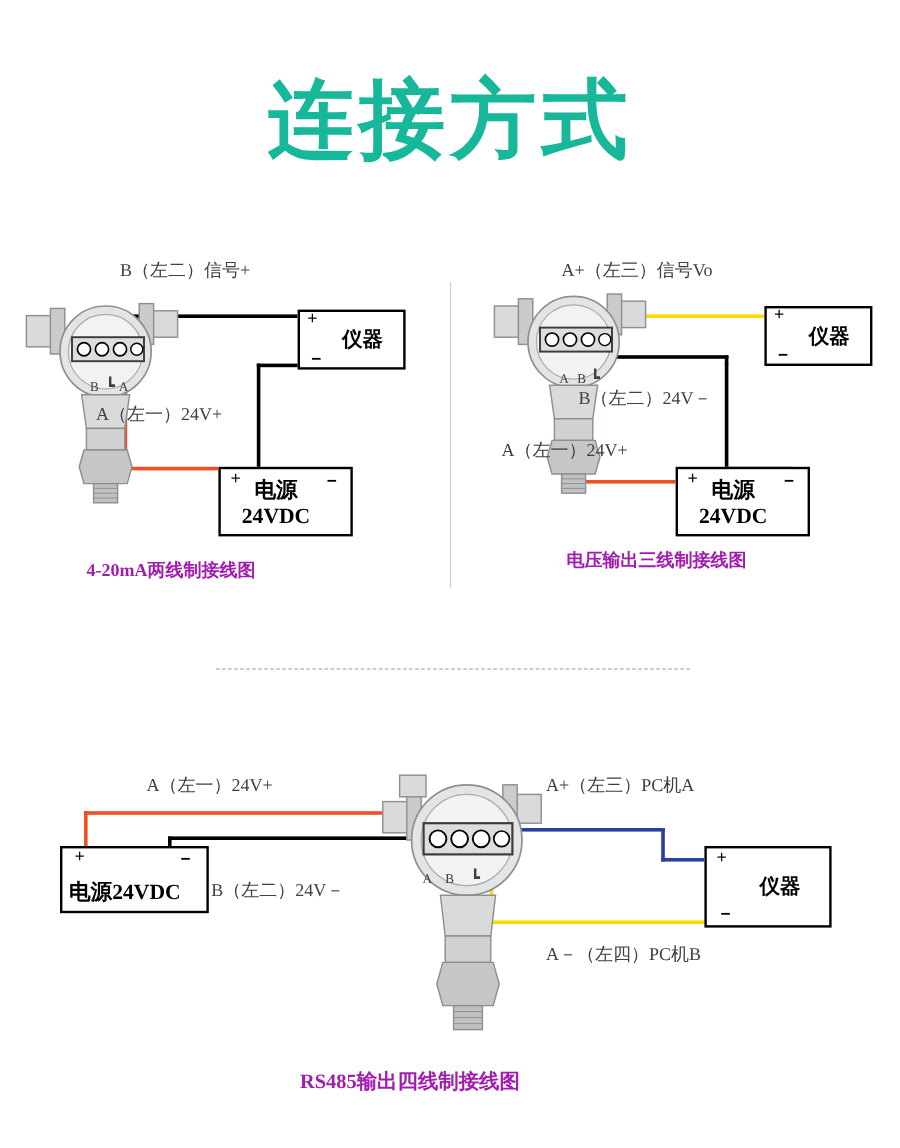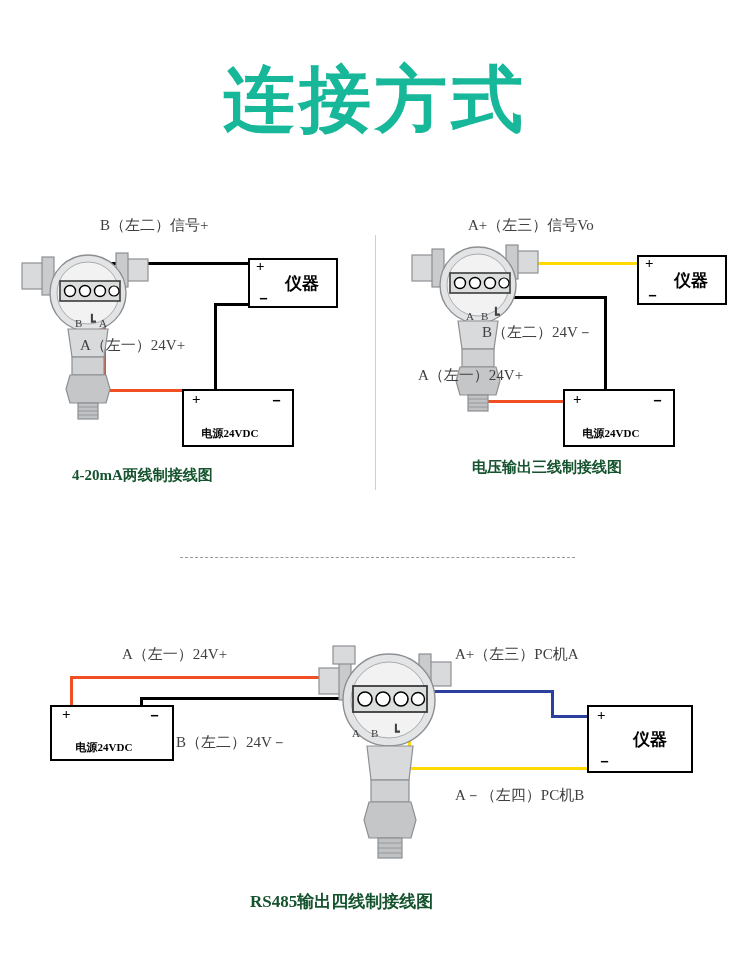--- a/index.html
+++ b/index.html
@@ -36,21 +36,21 @@
   .lbl {
     position: absolute;
     font-size: 15px;
     color: #404040;
     white-space: nowrap;
     font-family: "Liberation Serif", serif;
   }
   .caption {
     position: absolute;
     font-size: 15px;
-    color: #14532d;
+    color: #a21caf;
     white-space: nowrap;
     font-weight: bold;
     font-family: "Liberation Serif", serif;
   }
 
   
   .box {
     position: absolute;
     border: 2px solid #000;
     background: #fff;
@@ -73,21 +73,21 @@
     font-size: 17px;
     font-weight: bold;
     font-family: "Liberation Serif", serif;
   }
   .box .psu {
     position: absolute;
     left: 0;
     right: 16px;
     bottom: 4px;
     text-align: center;
-    font-size: 11px;
+    font-size: 18px;
     font-weight: bold;
     font-family: "Liberation Serif", serif;
   }
   .plus {
     font-size: 17px;
     font-weight: bold;
   }
   .minus {
     font-size: 17px;
     font-weight: bold;

